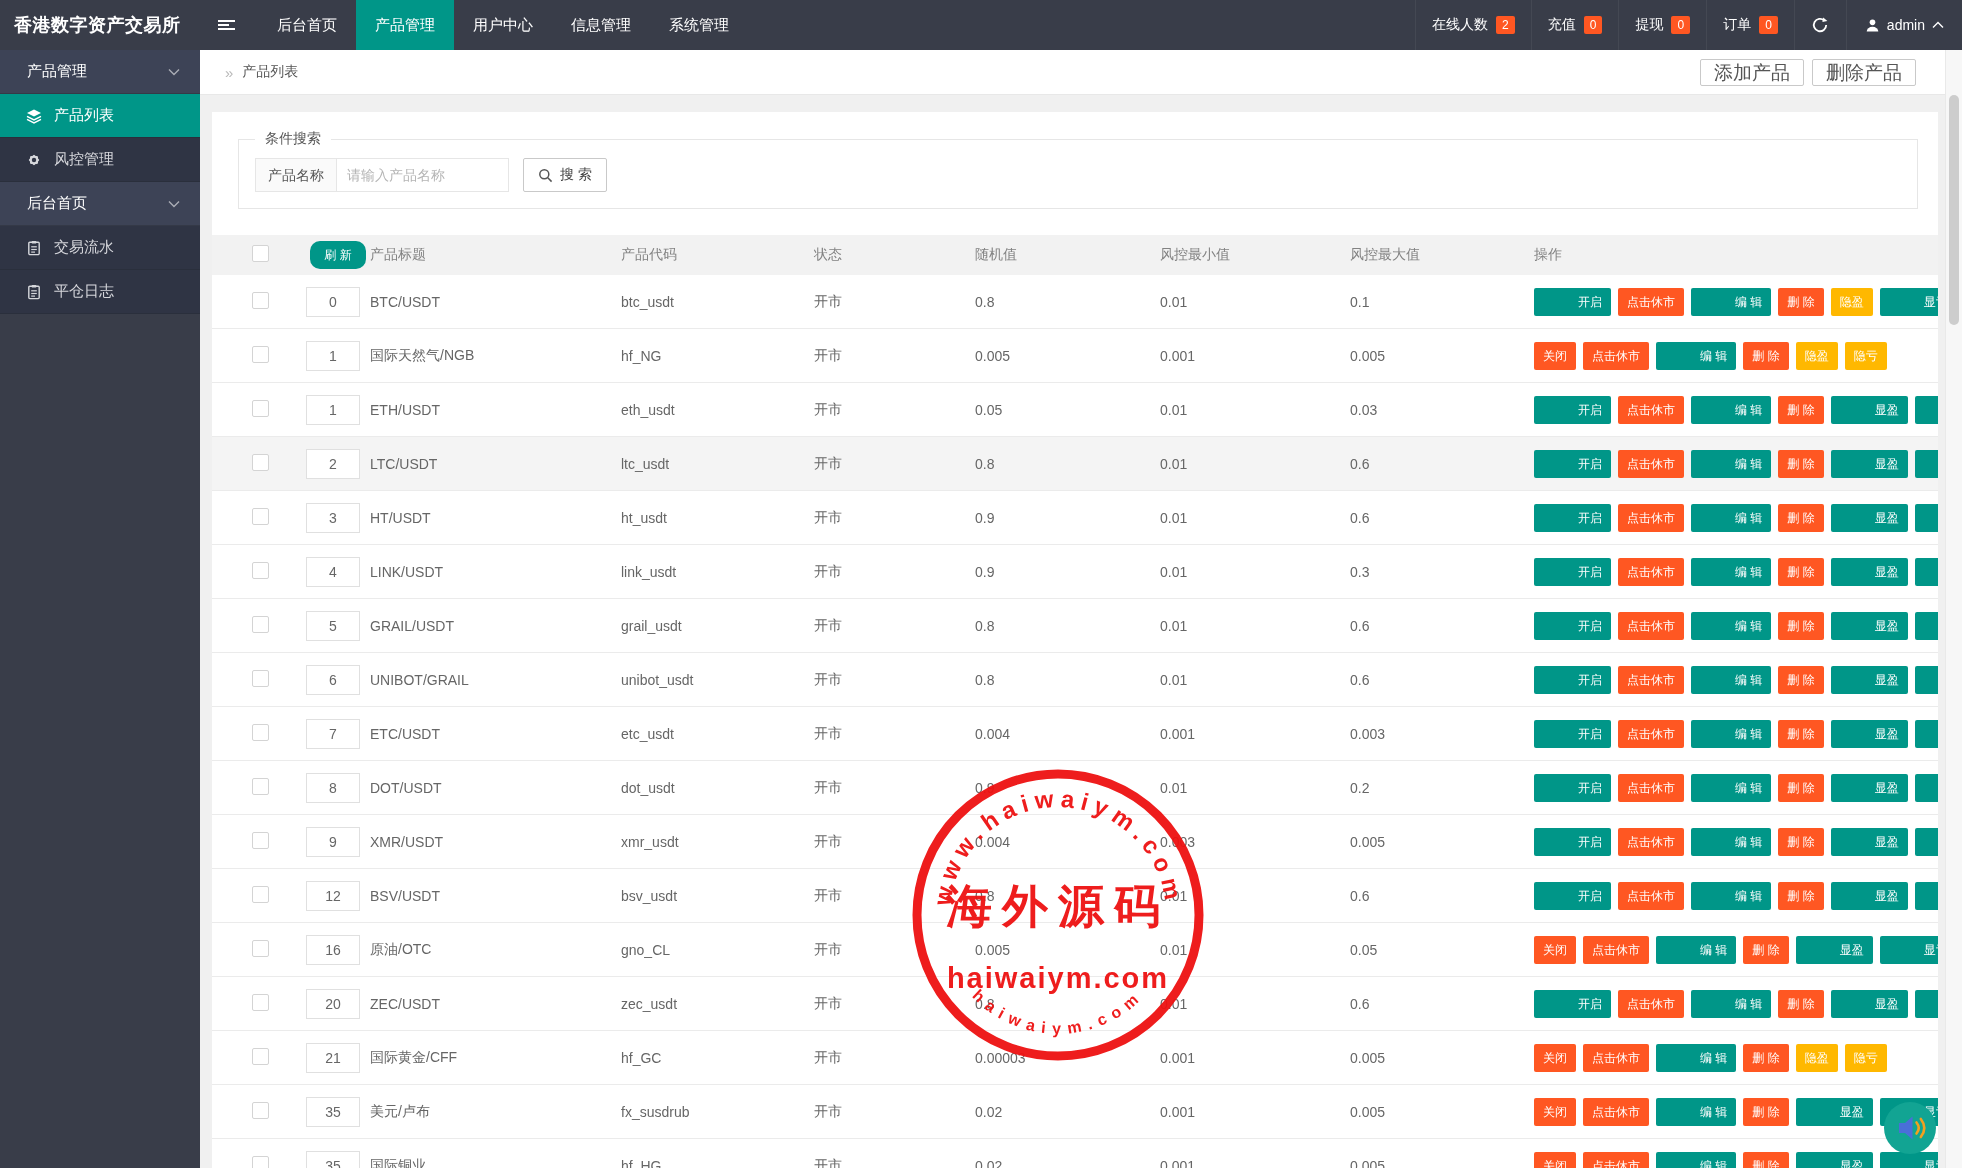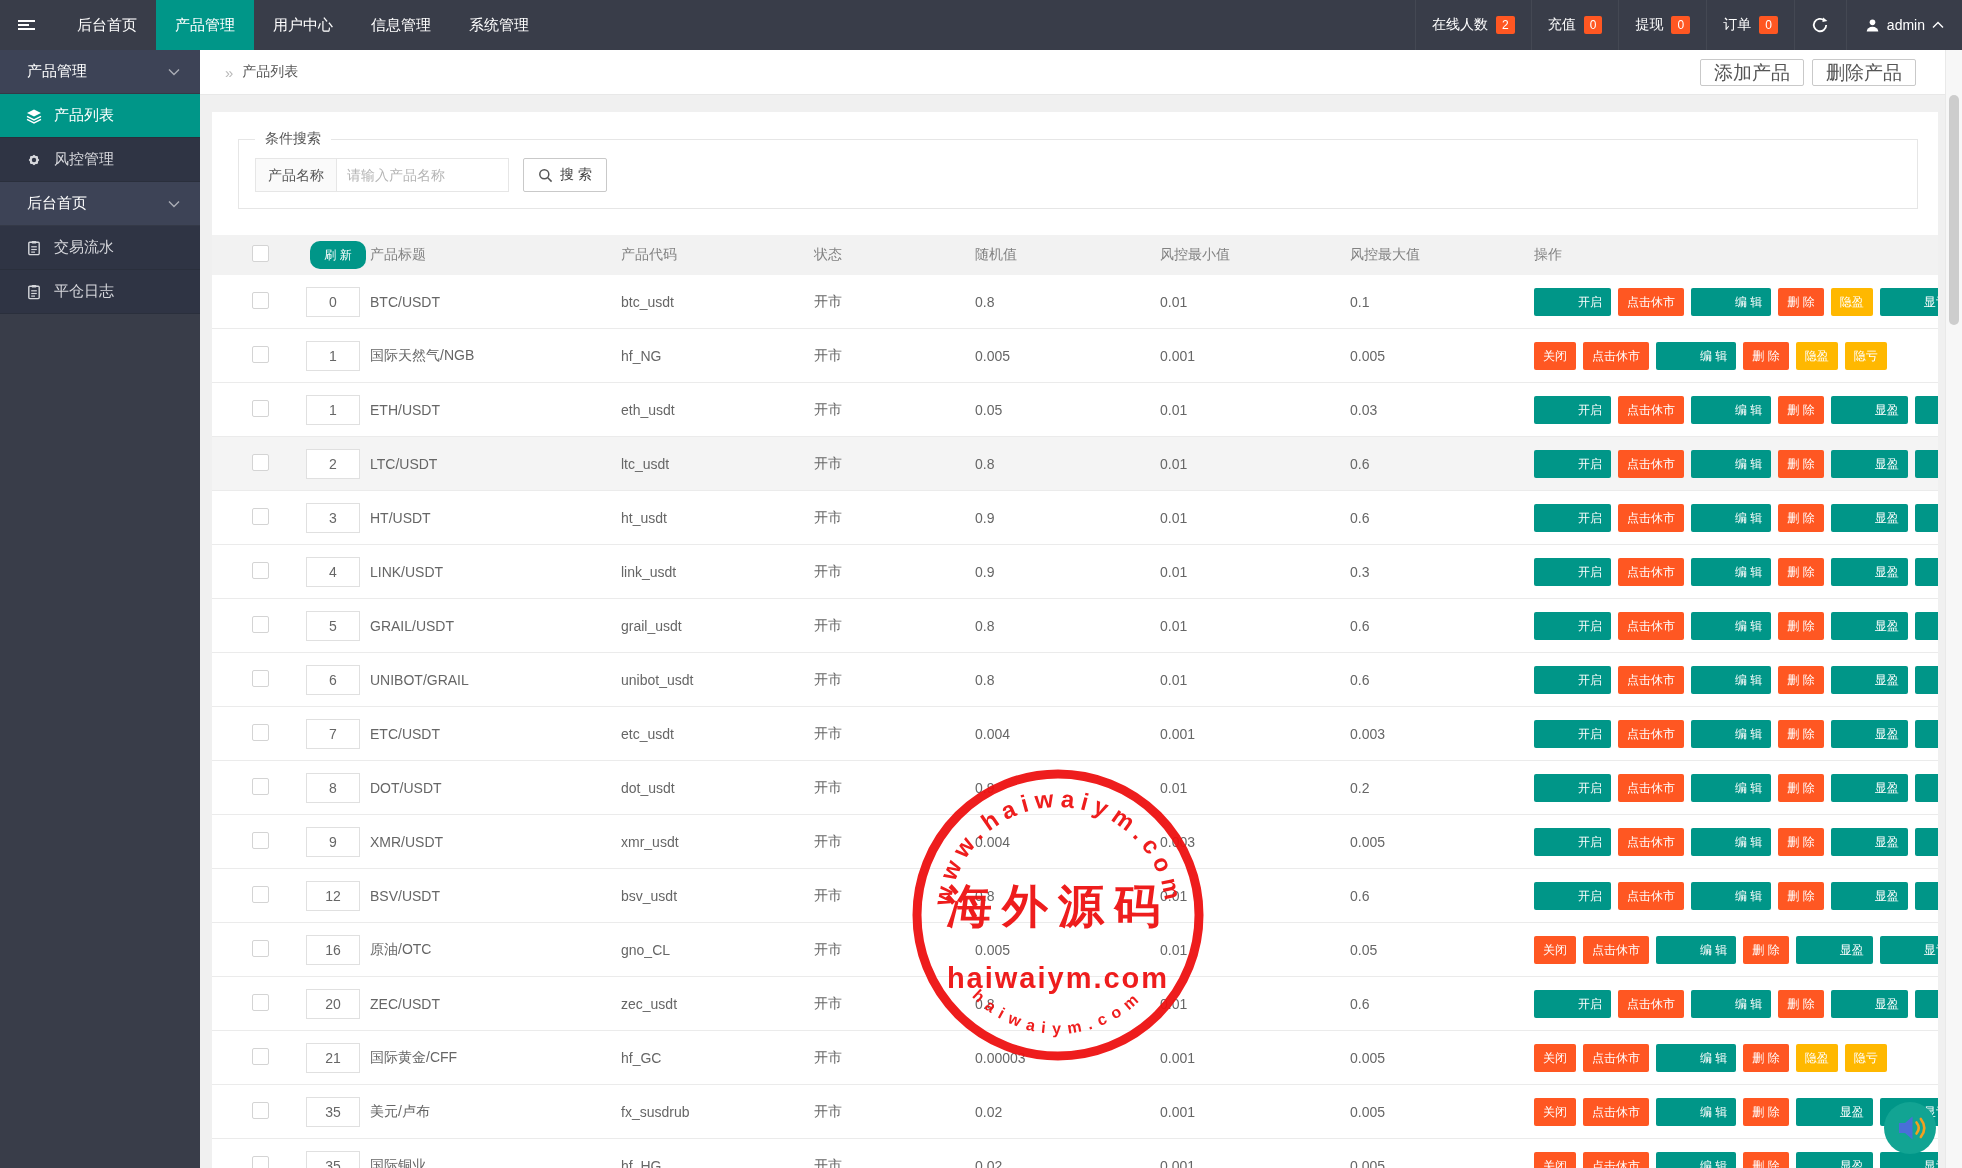--- a/index.html
+++ b/index.html
@@ -84,20 +84,21 @@
   .stamp{position:absolute;left:905px;top:762px;width:306px;height:306px;z-index:3;
     pointer-events:none;opacity:.95;}
   
   .sound-fab{position:absolute;left:1884px;top:1102px;width:52px;height:52px;border-radius:50%;
     z-index:8;cursor:pointer;}
 </style>
 </head>
 <body>
 
 <div class="topbar">
+  <div class="logo">香港数字资产交易所</div>
   <div class="hamburger">
     <span>
       <span class="bar"></span>
         <span class="bar short" style="display:block"></span>
         <span class="bar"></span>
     </span>
   </div>
   <div class="topnav" id="topnav">
   <div class="nav-item"><span>后台首页</span></div>
 

